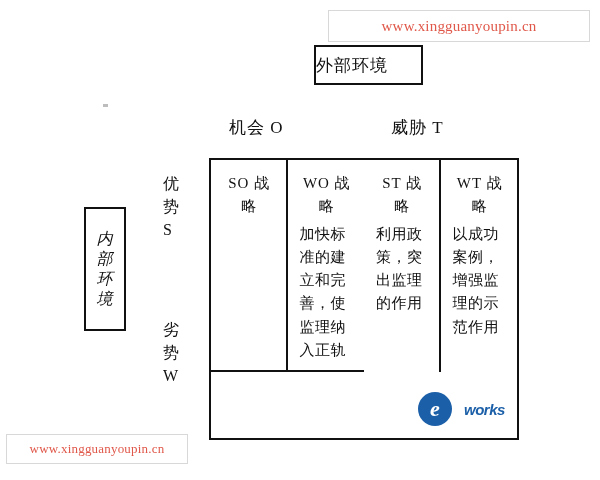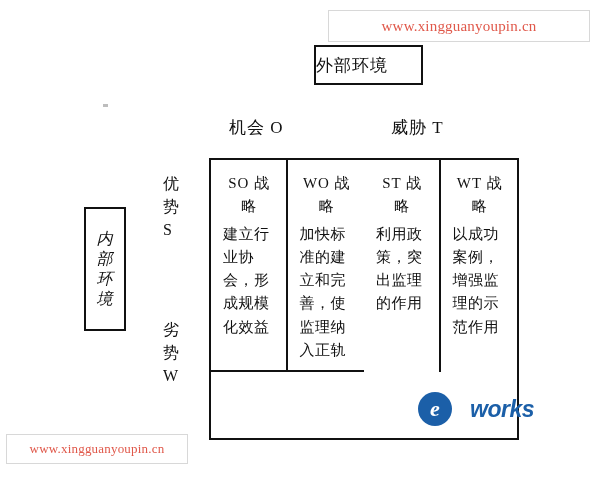--- a/index.html
+++ b/index.html
@@ -64,26 +64,26 @@
     font-family: "Liberation Serif", "DejaVu Serif", serif;
     font-style: italic;
     font-weight: bold;
     font-size: 22px;
     display: flex;
     align-items: center;
     justify-content: center;
     line-height: 1;
   }
   .eworks-word {
-    margin-left: 18px;
+    margin-left: 12px;
     color: #1b5fa8;
     font-family: "Liberation Sans", sans-serif;
     font-weight: bold;
     font-style: italic;
-    font-size: 23px;
+    font-size: 15px;
     letter-spacing: -0.5px;
   }
 
   
   .external-box {
     position: absolute;
     left: 283px;
     top: 45px;
     width: 105px;
     height: 36px;
@@ -209,21 +209,20 @@
 </div>
 <div class="row-head row-head-w">
   <span>劣</span>
   <span>势</span>
   <span>W</span>
 </div>
 
 <div class="matrix">
   <div class="cell">
     <div class="cell-title">SO 战略</div>
-    <div class="cell-body">建立行业协会，形成规模化效益</div>
   </div>
   <div class="cell">
     <div class="cell-title">WO 战略</div>
     <div class="cell-body">加快标准的建立和完善，使监理纳入正轨</div>
   </div>
   <div class="cell">
     <div class="cell-title">ST 战略</div>
     <div class="cell-body">利用政策，突出监理的作用</div>
   </div>
   <div class="cell">

